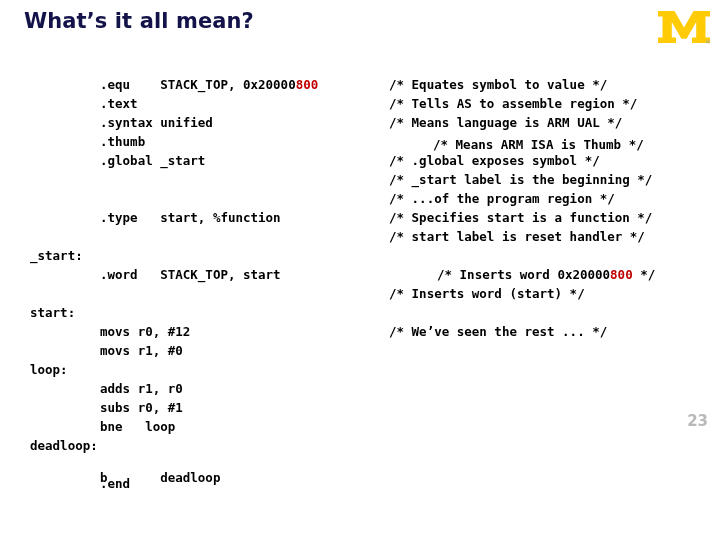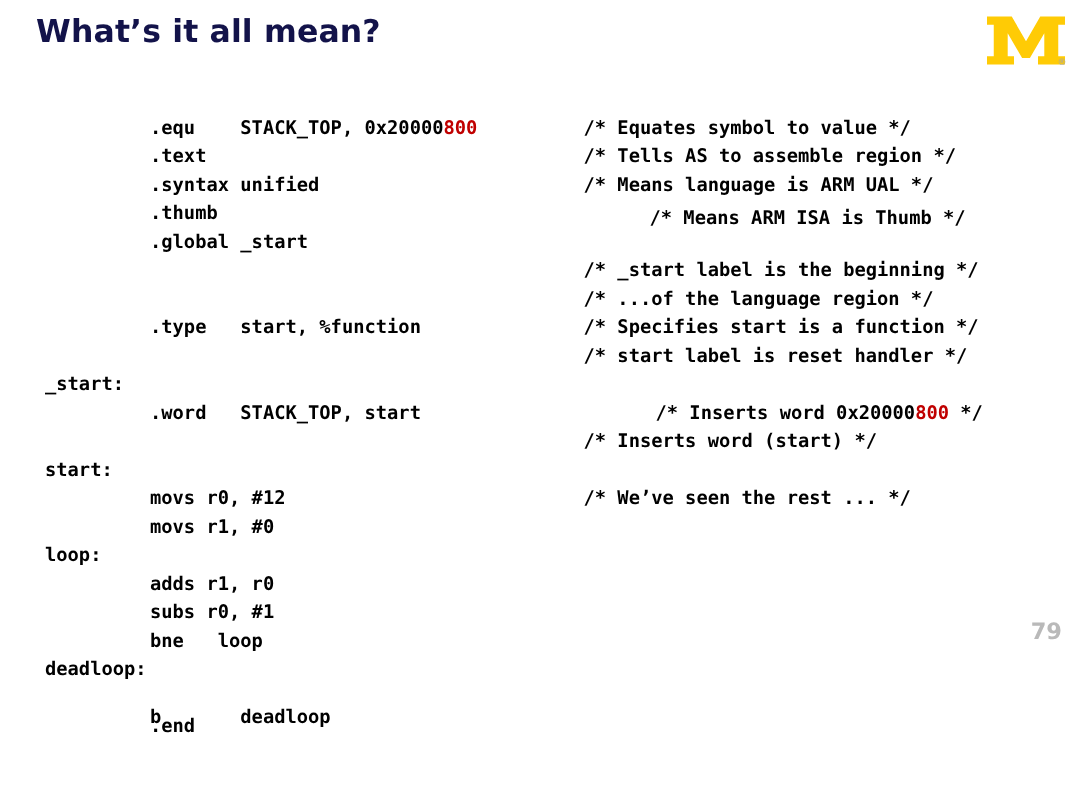--- a/index.html
+++ b/index.html
@@ -122,24 +122,25 @@
       <div class="code-line col-code" style="top: 311px;">adds r1, r0</div>
       <div class="code-line col-code" style="top: 330px;">subs r0, #1</div>
       <div class="code-line col-code" style="top: 349px;">bne   loop</div>
       <div class="code-line col-label" style="top: 368px;">deadloop:</div>
       <div class="code-line col-code" style="top: 400px;">b       deadloop</div>
       <div class="code-line col-code" style="top: 406px;">.end</div>
       <div class="code-line col-comment" style="top: 7px;">/* Equates symbol to value */</div>
       <div class="code-line col-comment" style="top: 26px;">/* Tells AS to assemble region */</div>
       <div class="code-line col-comment" style="top: 45px;">/* Means language is ARM UAL */</div>
       <div class="code-line col-comment" style="top: 67px; margin-left: 44px;">/* Means ARM ISA is Thumb */</div>
+      <div class="code-line col-comment" style="top: 83px;">/* .global exposes symbol */</div>
       <div class="code-line col-comment" style="top: 102px;">/* _start label is the beginning */</div>
-      <div class="code-line col-comment" style="top: 121px;">/* ...of the language region */</div>
+      <div class="code-line col-comment" style="top: 121px;">/* ...of the program region */</div>
       <div class="code-line col-comment" style="top: 140px;">/* Specifies start is a function */</div>
       <div class="code-line col-comment" style="top: 159px;">/* start label is reset handler */</div>
       <div class="code-line col-comment" style="top: 197px; margin-left: 48px;"><span>/* Inserts word 0x20000</span><span class="hl-red">800</span><span> */</span></div>
       <div class="code-line col-comment" style="top: 216px;">/* Inserts word (start) */</div>
       <div class="code-line col-comment" style="top: 254px;">/* We’ve seen the rest ... */</div>
     </div>
 
-  <div id="page-number">79</div>
+  <div id="page-number">23</div>
 
 </div>
 
 </body></html>

